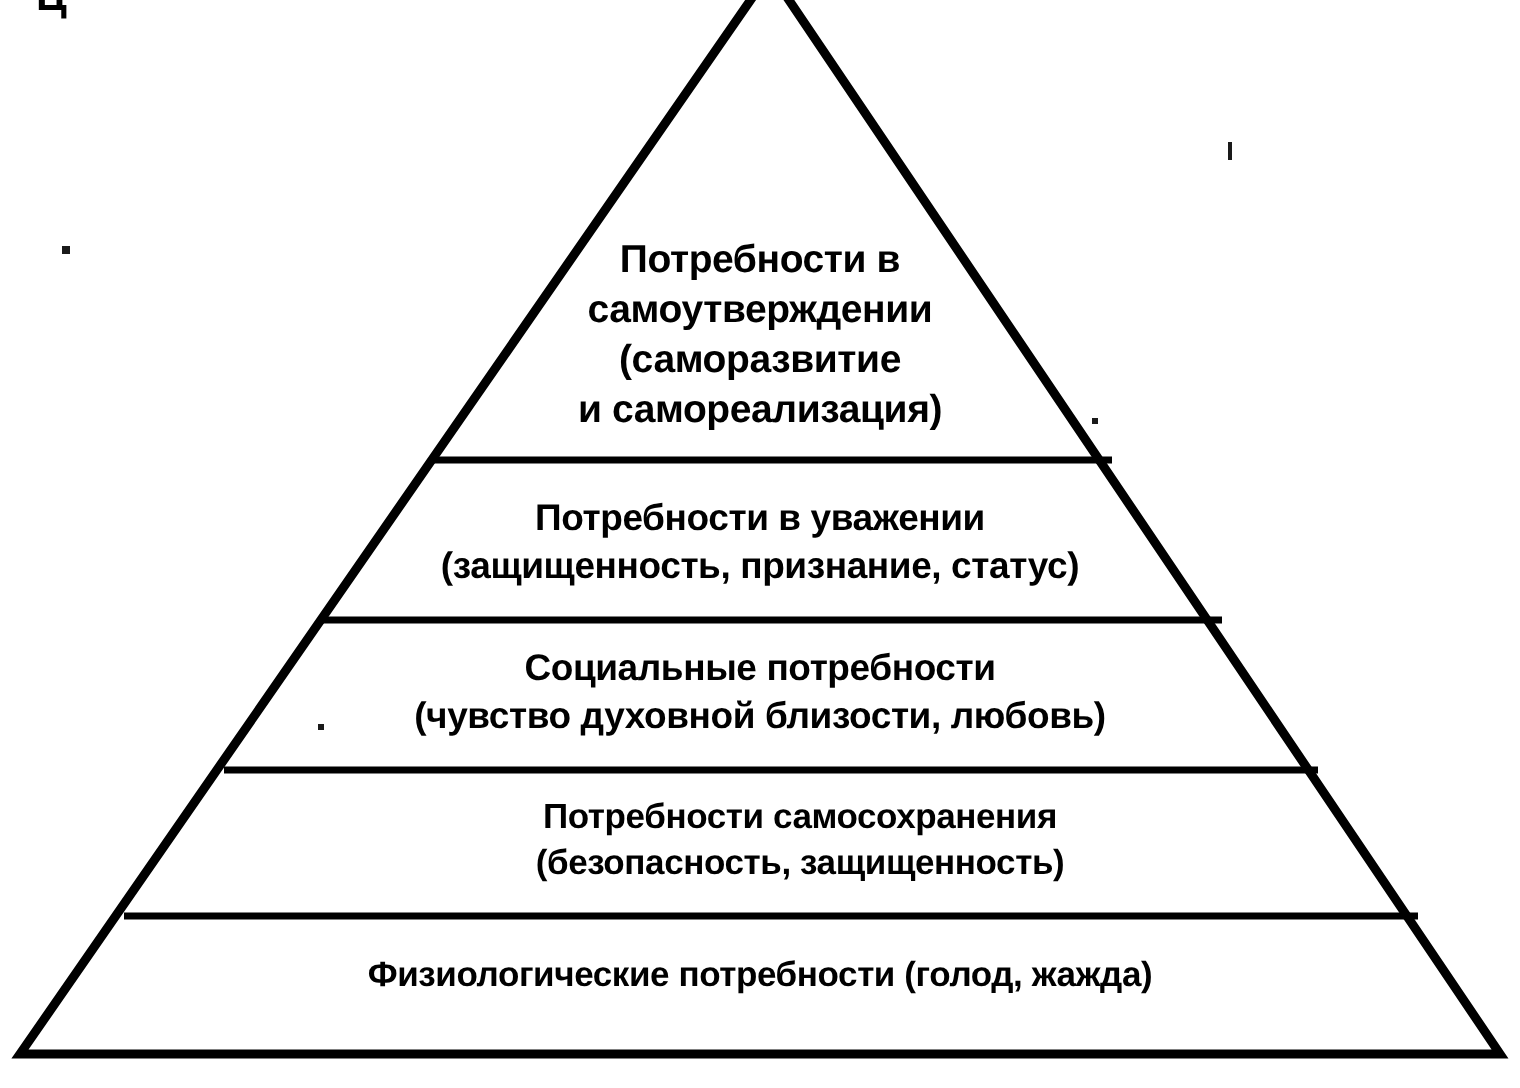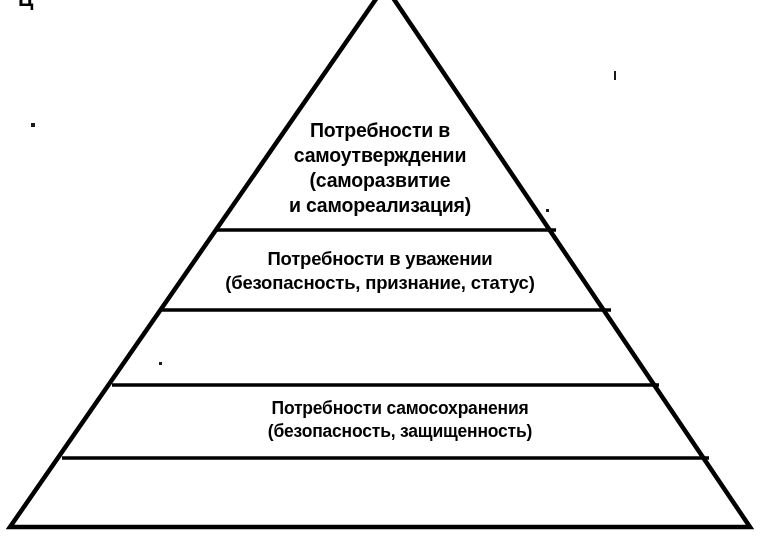--- a/index.html
+++ b/index.html
@@ -111,25 +111,28 @@
     <line x1="112" y1="385" x2="659" y2="385" stroke="#000000" stroke-width="3.6"></line>
     <line x1="62" y1="458" x2="709" y2="458" stroke="#000000" stroke-width="3.6"></line>
   </svg>
 
   <div class="tier-label" id="tier-label-0">Потребности в
 самоутверждении
 (саморазвитие
 и самореализация)</div>
 
   <div class="tier-label" id="tier-label-1">Потребности в уважении
-(безопасность, признание, статус)</div>
+(защищенность, признание, статус)</div>
 
+  <div class="tier-label" id="tier-label-2">Социальные потребности
+(чувство духовной близости, любовь)</div>
 
   <div class="tier-label" id="tier-label-3">Потребности самосохранения
 (безопасность, защищенность)</div>
 
+  <div class="tier-label" id="tier-label-4">Физиологические потребности (голод, жажда)</div>
 
   <div class="speck" id="speck-left-margin"></div>
   <div class="speck" id="speck-right-upper"></div>
   <div class="speck" id="speck-right-mid"></div>
   <div class="speck" id="speck-tier-social"></div>
 
 </div>
 
 </body></html>

